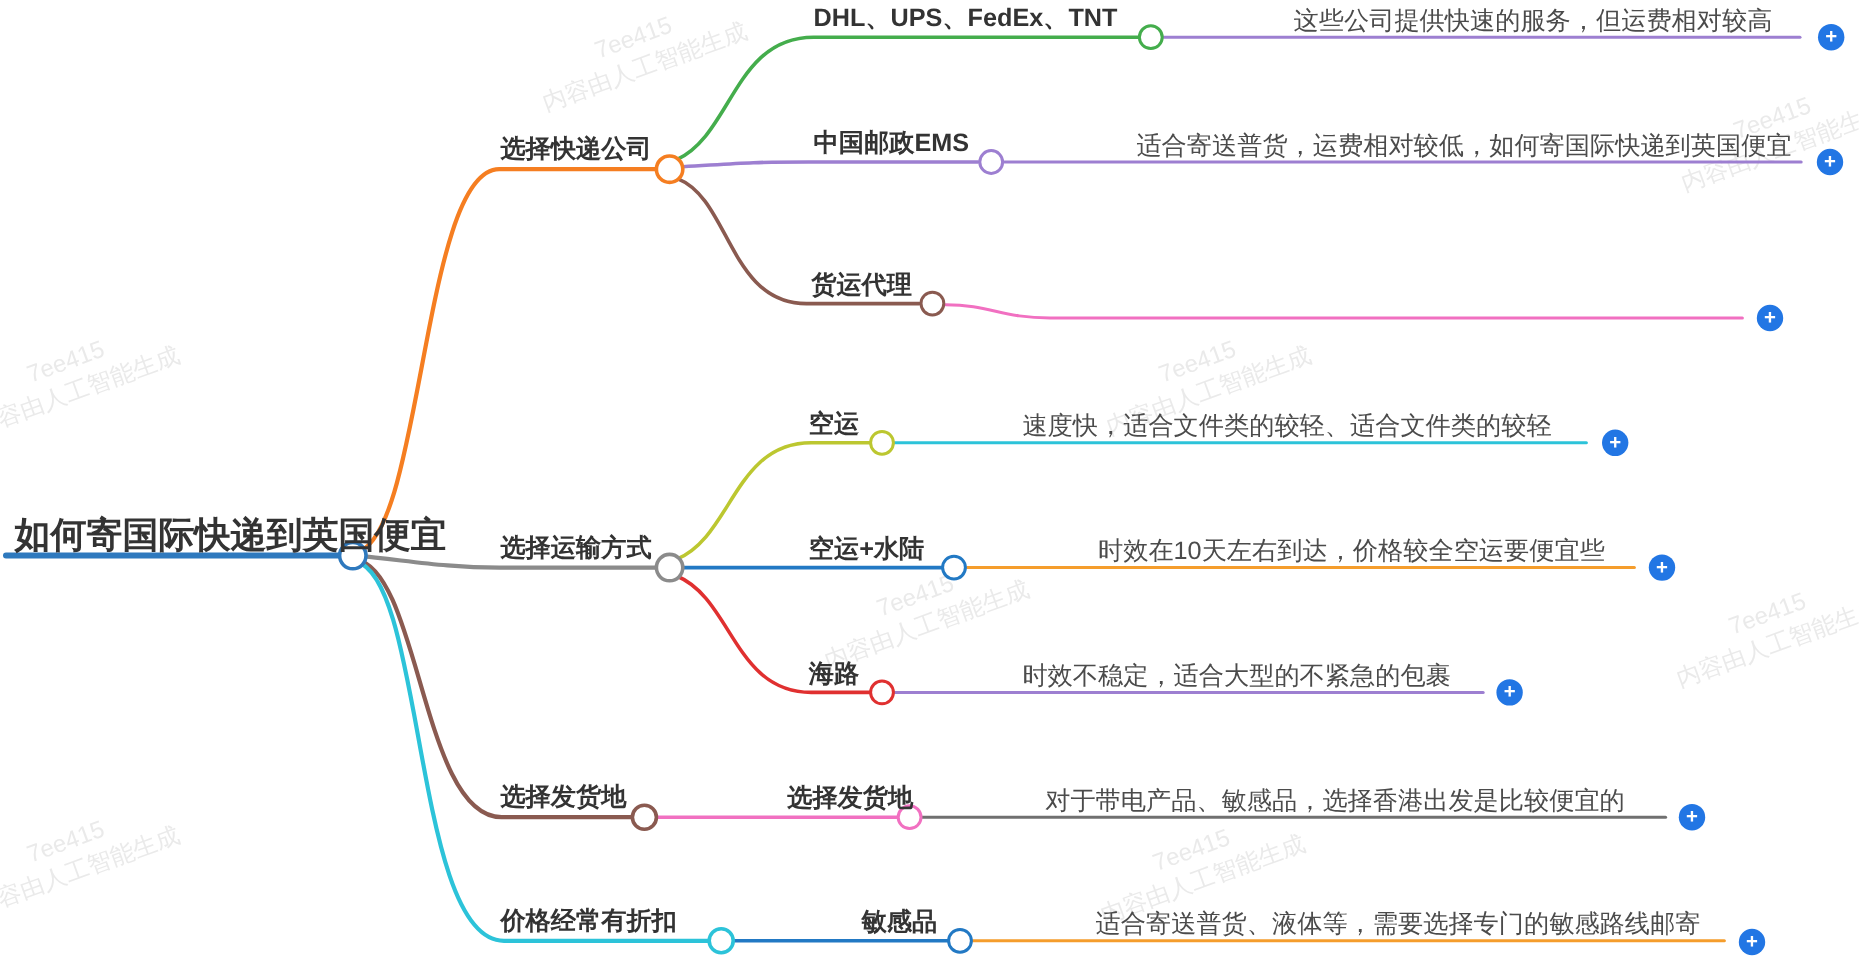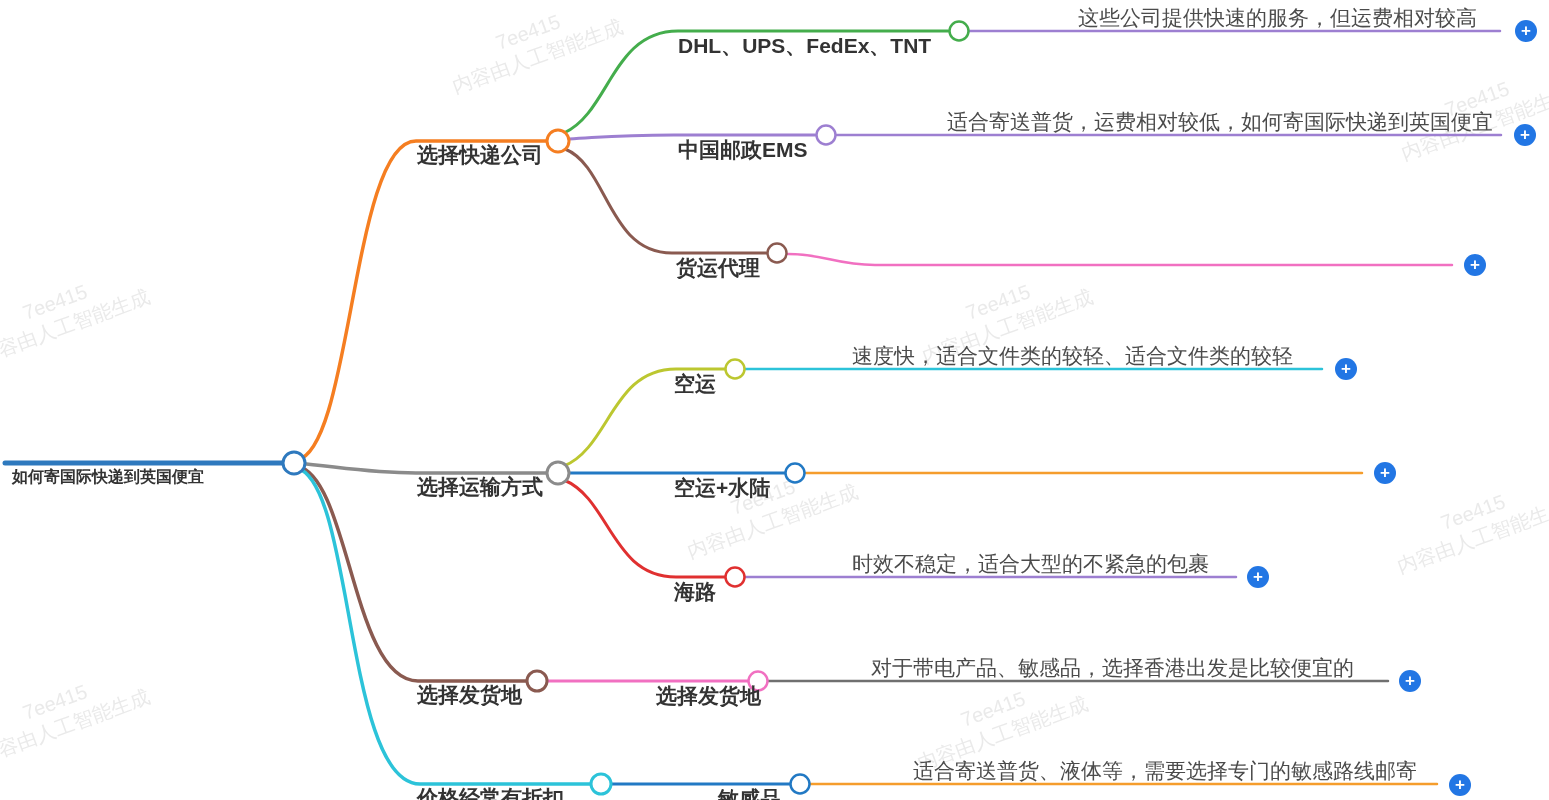--- a/index.html
+++ b/index.html
@@ -1,20 +1,20 @@
 <!DOCTYPE html>
 <html><head>
 <meta charset="utf-8">
 <style>
   html,body{margin:0;padding:0;background:#fff;}
   body{font-family:"Liberation Sans","DejaVu Sans",sans-serif;}
   #canvas{position:relative;width:1549px;height:800px;background:#ffffff;overflow:hidden;}
   #wires{position:absolute;left:0;top:0;z-index:2;}
-  .label{position:absolute;z-index:3;font-weight:bold;color:#333333;font-size:21px;line-height:26px;white-space:nowrap;margin-top:30px;}
-  .root-label{font-size:16px;line-height:28px;text-align:center;}
+  .label{position:absolute;z-index:3;font-weight:bold;color:#333333;font-size:21px;line-height:26px;white-space:nowrap;}
+  .root-label{font-size:30px;line-height:28px;text-align:center;}
   .note{position:absolute;z-index:3;color:#4b4b4b;font-size:21px;line-height:27px;white-space:nowrap;text-align:center;}
   .note.wrap{white-space:normal;max-width:578px;}
   .plus{position:absolute;z-index:4;width:22px;height:22px;border-radius:50%;
         color:#ffffff;font-size:17px;font-weight:bold;line-height:22px;text-align:center;
         cursor:pointer;user-select:none;}
   .wm{position:absolute;z-index:1;transform:rotate(-20deg);color:#eaeaea;font-size:20px;line-height:26px;white-space:nowrap;}
   .wm .l1{margin-left:56px;}
 </style>
 </head>
 <body>
@@ -112,20 +112,21 @@
   <div class="label" style="left:676px;top:225px">货运代理</div>
   <div class="label" style="left:674px;top:341px">空运</div>
   <div class="label" style="left:674px;top:445px">空运+水陆</div>
   <div class="label" style="left:674px;top:549px">海路</div>
   <div class="label" style="left:656px;top:653px">选择发货地</div>
   <div class="label" style="left:718px;top:756px">敏感品</div>
 
   <div class="note" style="left:1078px;top:4px">这些公司提供快速的服务，但运费相对较高</div>
   <div class="note" style="left:947px;top:108px">适合寄送普货，运费相对较低，如何寄国际快递到英国便宜</div>
   <div class="note" style="left:852px;top:342px">速度快，适合文件类的较轻、适合文件类的较轻</div>
+  <div class="note" style="left:915px;top:446px">时效在10天左右到达，价格较全空运要便宜些</div>
   <div class="note" style="left:852px;top:550px">时效不稳定，适合大型的不紧急的包裹</div>
   <div class="note" style="left:871px;top:654px">对于带电产品、敏感品，选择香港出发是比较便宜的</div>
   <div class="note" style="left:913px;top:757px">适合寄送普货、液体等，需要选择专门的敏感路线邮寄</div>
 
   <div class="plus" style="left: 1515px; top: 20px; background-color: rgb(34, 118, 228);">+</div>
   <div class="plus" style="left: 1514px; top: 124px; background-color: rgb(34, 118, 228);">+</div>
   <div class="plus" style="left: 1464px; top: 254px; background-color: rgb(34, 118, 228);">+</div>
   <div class="plus" style="left: 1335px; top: 358px; background-color: rgb(34, 118, 228);">+</div>
   <div class="plus" style="left: 1374px; top: 462px; background-color: rgb(34, 118, 228);">+</div>
   <div class="plus" style="left: 1247px; top: 566px; background-color: rgb(34, 118, 228);">+</div>

